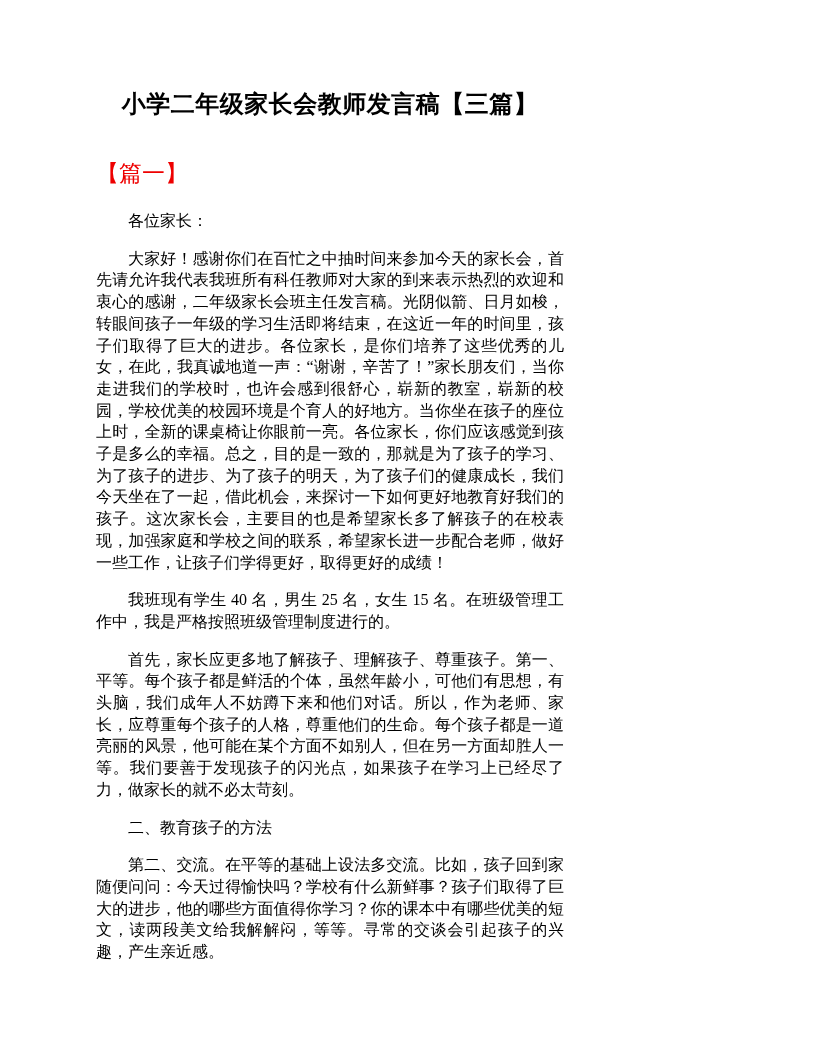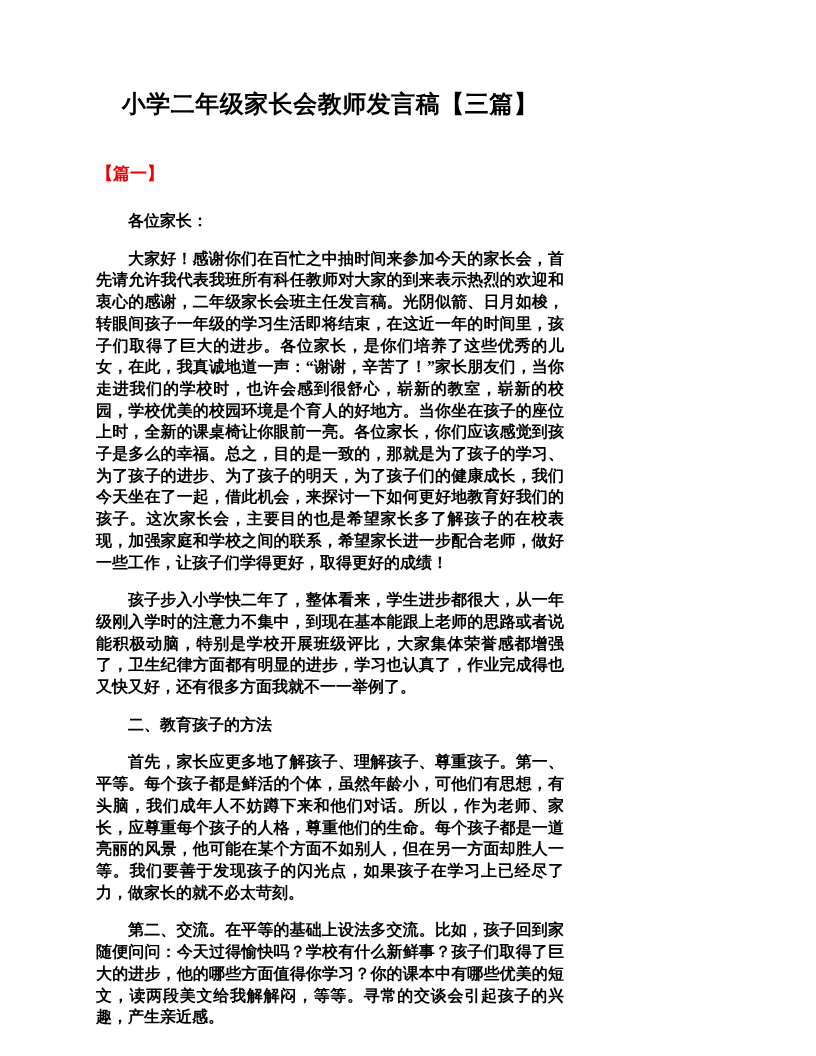--- a/index.html
+++ b/index.html
@@ -22,51 +22,50 @@
     margin: 0;
     text-align: center;
     font-size: 24px;
     font-weight: bold;
     line-height: 32px;
     letter-spacing: 0.5px;
     color: #000000;
   }
   .section-heading {
     margin: 44px 0 0 0;
-    font-size: 17px;
-    font-weight: bold;
+    font-size: 23px;
+    font-weight: normal;
     line-height: 20px;
     color: #ee0000;
   }
   .body-text {
     margin-top: 24px;
   }
   .body-text p {
     margin: 16px 0 0 0;
     font-size: 16px;
     line-height: 21.7px;
     text-align: justify;
     text-justify: inter-ideograph;
     text-indent: 2em;
     word-break: break-all;
-    font-weight: bold;
   }
   .body-text p.first {
     margin-top: 26px;
   }
 </style>
 </head>
 <body>
 
 <div class="page">
   <h1 class="doc-title">小学二年级家长会教师发言稿【三篇】</h1>
 
   <div class="section-heading">【篇一】</div>
 
   <div class="body-text">
     <p class="first">各位家长：</p>
     <p>大家好！感谢你们在百忙之中抽时间来参加今天的家长会，首先请允许我代表我班所有科任教师对大家的到来表示热烈的欢迎和衷心的感谢，二年级家长会班主任发言稿。光阴似箭、日月如梭，转眼间孩子一年级的学习生活即将结束，在这近一年的时间里，孩子们取得了巨大的进步。各位家长，是你们培养了这些优秀的儿女，在此，我真诚地道一声：“谢谢，辛苦了！”家长朋友们，当你走进我们的学校时，也许会感到很舒心，崭新的教室，崭新的校园，学校优美的校园环境是个育人的好地方。当你坐在孩子的座位上时，全新的课桌椅让你眼前一亮。各位家长，你们应该感觉到孩子是多么的幸福。总之，目的是一致的，那就是为了孩子的学习、为了孩子的进步、为了孩子的明天，为了孩子们的健康成长，我们今天坐在了一起，借此机会，来探讨一下如何更好地教育好我们的孩子。这次家长会，主要目的也是希望家长多了解孩子的在校表现，加强家庭和学校之间的联系，希望家长进一步配合老师，做好一些工作，让孩子们学得更好，取得更好的成绩！</p>
-    <p>孩子步入小学快二年了，整体看来，学生进步都很大，从一年级刚入学时的注意力不集中，到现在基本能跟上老师的思路或者说能积极动脑，特别是学校开展班级评比，大家集体荣誉感都增强了，卫生纪律方面都有明显的进步，学习也认真了，作业完成得也又快又好，还有很多方面我就不一一举例了。</p>
+    <p>我班现有学生 40 名，男生 25 名，女生 15 名。在班级管理工作中，我是严格按照班级管理制度进行的。</p>
+    <p>首先，家长应更多地了解孩子、理解孩子、尊重孩子。第一、平等。每个孩子都是鲜活的个体，虽然年龄小，可他们有思想，有头脑，我们成年人不妨蹲下来和他们对话。所以，作为老师、家长，应尊重每个孩子的人格，尊重他们的生命。每个孩子都是一道亮丽的风景，他可能在某个方面不如别人，但在另一方面却胜人一等。我们要善于发现孩子的闪光点，如果孩子在学习上已经尽了力，做家长的就不必太苛刻。</p>
     <p>二、教育孩子的方法</p>
-    <p>首先，家长应更多地了解孩子、理解孩子、尊重孩子。第一、平等。每个孩子都是鲜活的个体，虽然年龄小，可他们有思想，有头脑，我们成年人不妨蹲下来和他们对话。所以，作为老师、家长，应尊重每个孩子的人格，尊重他们的生命。每个孩子都是一道亮丽的风景，他可能在某个方面不如别人，但在另一方面却胜人一等。我们要善于发现孩子的闪光点，如果孩子在学习上已经尽了力，做家长的就不必太苛刻。</p>
     <p>第二、交流。在平等的基础上设法多交流。比如，孩子回到家随便问问：今天过得愉快吗？学校有什么新鲜事？孩子们取得了巨大的进步，他的哪些方面值得你学习？你的课本中有哪些优美的短文，读两段美文给我解解闷，等等。寻常的交谈会引起孩子的兴趣，产生亲近感。</p>
   </div>
 </div>
 
 </body></html>

